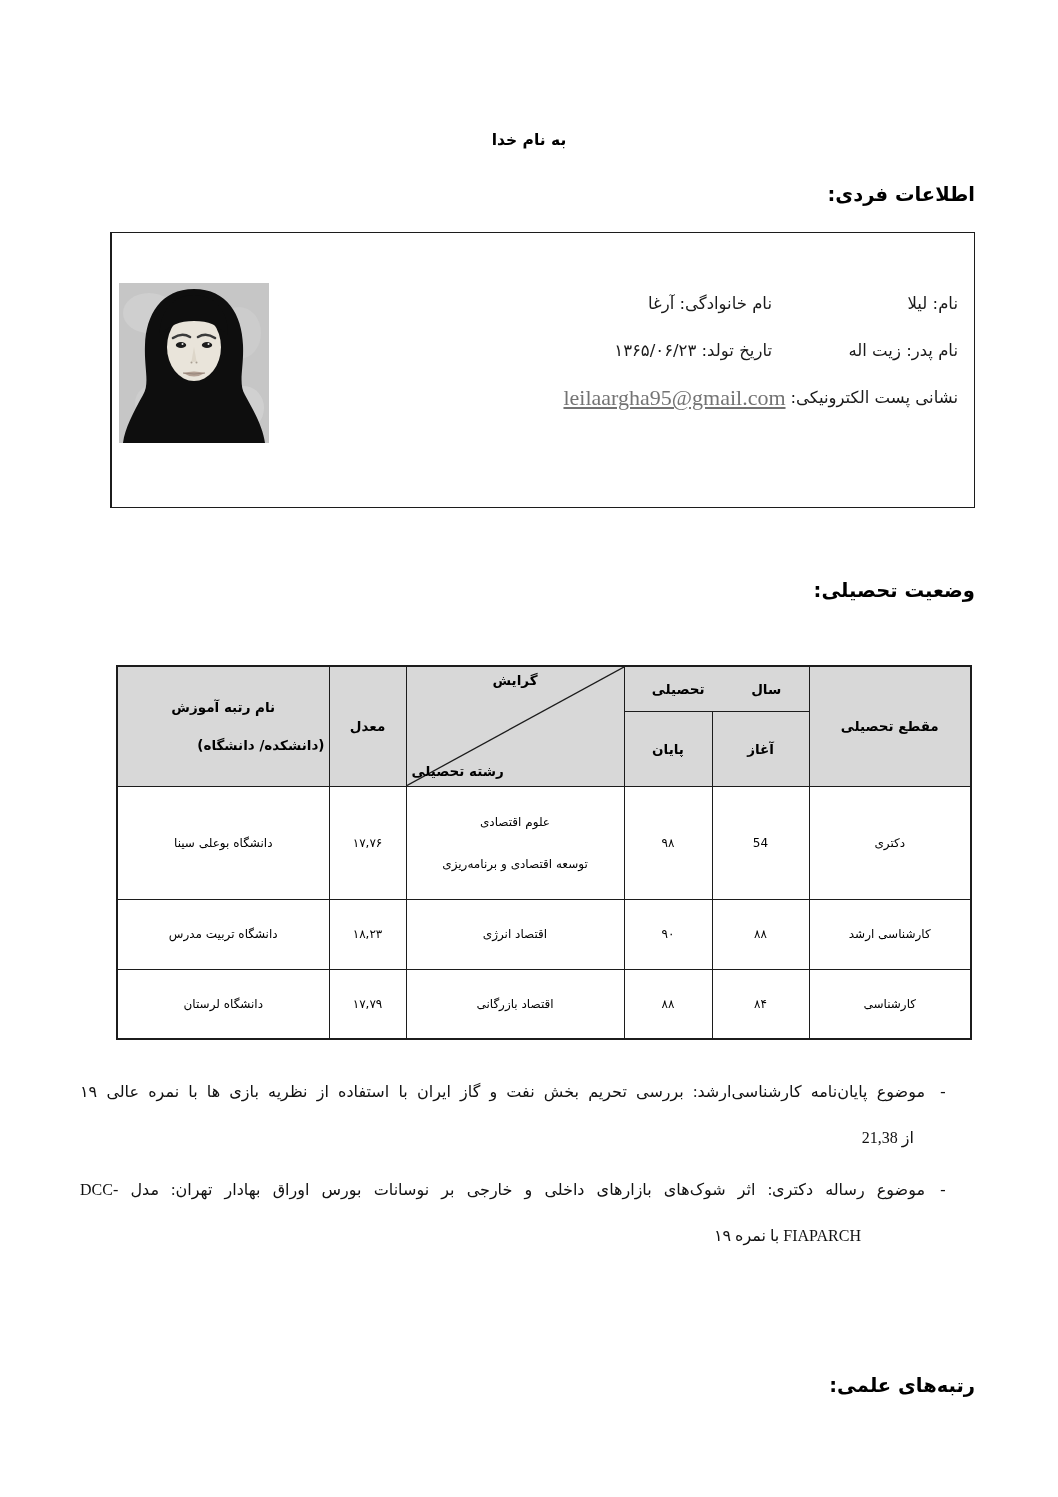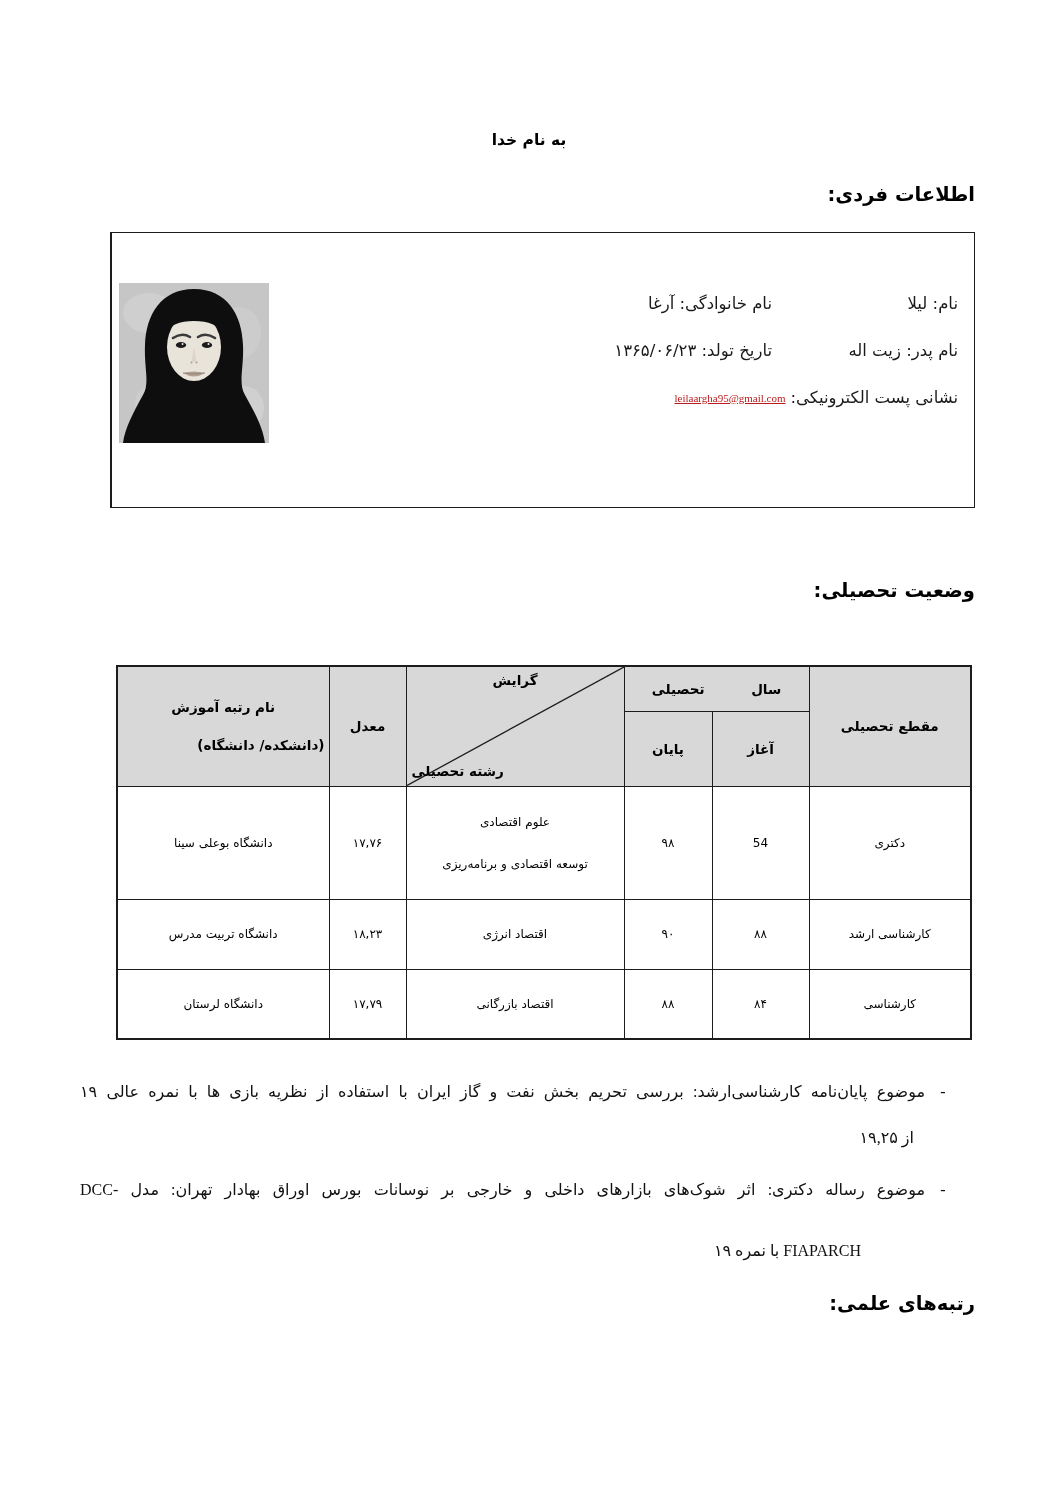--- a/index.html
+++ b/index.html
@@ -18,43 +18,43 @@
   .bism {
     position:absolute; top:131px; left:0; right:0;
     text-align:center; font-weight:bold; font-size:15.5px; color:#000;
   }
   .sec-h {
     position:absolute; right:83px;
     font-weight:bold; font-size:19.5px; color:#000;
   }
   .h-personal { top:183px; }
   .h-education { top:579px; }
-  .h-ranks { top:1292px;text-align:center; }
+  .h-ranks { top:1374px;text-align:center; }
 
   
   .p-table {
     position:absolute; top:232px; right:83px;
     width:865px; height:276px;
     border:1.5px solid #1c1c1c;
     display:flex;
     background:#fff;
   }
   .p-info {
     width:700px; height:100%;
     padding:58px 16px 0 8px;
     font-size:16.5px;
   }
   .p-row { display:flex; line-height:26px; margin-bottom:21px; }
   .p-half  { width:186px; }
   .p-half2 { flex:1; }
   .p-row.single { display:flex; gap:5px; }
   .email-link {
-    color:#b91c1c; text-decoration:underline;
+    color:#737373; text-decoration:underline;
     font-family:"Liberation Serif","DejaVu Sans",serif;
-    font-size:11px;
+    font-size:22px;
   }
   .p-photo {
     width:165px; height:100%;
     border-left:1.5px solid #1c1c1c;
     padding-top:50px;
     display:flex; justify-content:center; align-items:flex-start;
   }
   .photo-frame { width:150px; height:160px; display:block; }
 
   
@@ -105,21 +105,21 @@
   .bullet { display:flex; gap:11px; align-items:flex-start; }
   .bullet + .bullet { margin-top:28px; }
   .dash { width:14px; text-align:center; line-height:24px; }
   .b-content { flex:1; }
   .note-line1 {
     line-height:24px;
     text-align:justify; text-align-last:justify;
   }
   .note-line2 { line-height:24px; margin-top:22px; text-align:right; }
   .b1 .note-line2 { padding-right:11px; }
-  .b2 .note-line2 { margin-top:37px; padding-right:64px; }
+  .b2 .note-line2 { margin-top:22px; padding-right:64px; }
 </style>
 </head>
 <body>
 
 <div class="page">
 
   <div class="bism">به نام خدا</div>
 
   <div class="sec-h h-personal">اطلاعات فردی:</div>
 
@@ -235,21 +235,21 @@
         <td>دانشگاه لرستان</td>
       </tr>
     </tbody>
   </table>
 
   <div class="notes">
     <div class="bullet b1">
       <span class="dash">-</span>
       <div class="b-content">
         <div class="note-line1">موضوع پایان‌نامه کارشناسی‌ارشد: بررسی تحریم بخش نفت و گاز ایران با استفاده از نظریه بازی ها با نمره عالی ۱۹</div>
-        <div class="note-line2">از ۱۹,۲۵</div>
+        <div class="note-line2">از 21,38</div>
       </div>
     </div>
     <div class="bullet b2">
       <span class="dash">-</span>
       <div class="b-content">
         <div class="note-line1">موضوع رساله دکتری: اثر شوک‌های بازارهای داخلی و خارجی بر نوسانات بورس اوراق بهادار تهران: مدل DCC-‎</div>
         <div class="note-line2">FIAPARCH‎ با نمره ۱۹</div>
       </div>
     </div>
   </div>

